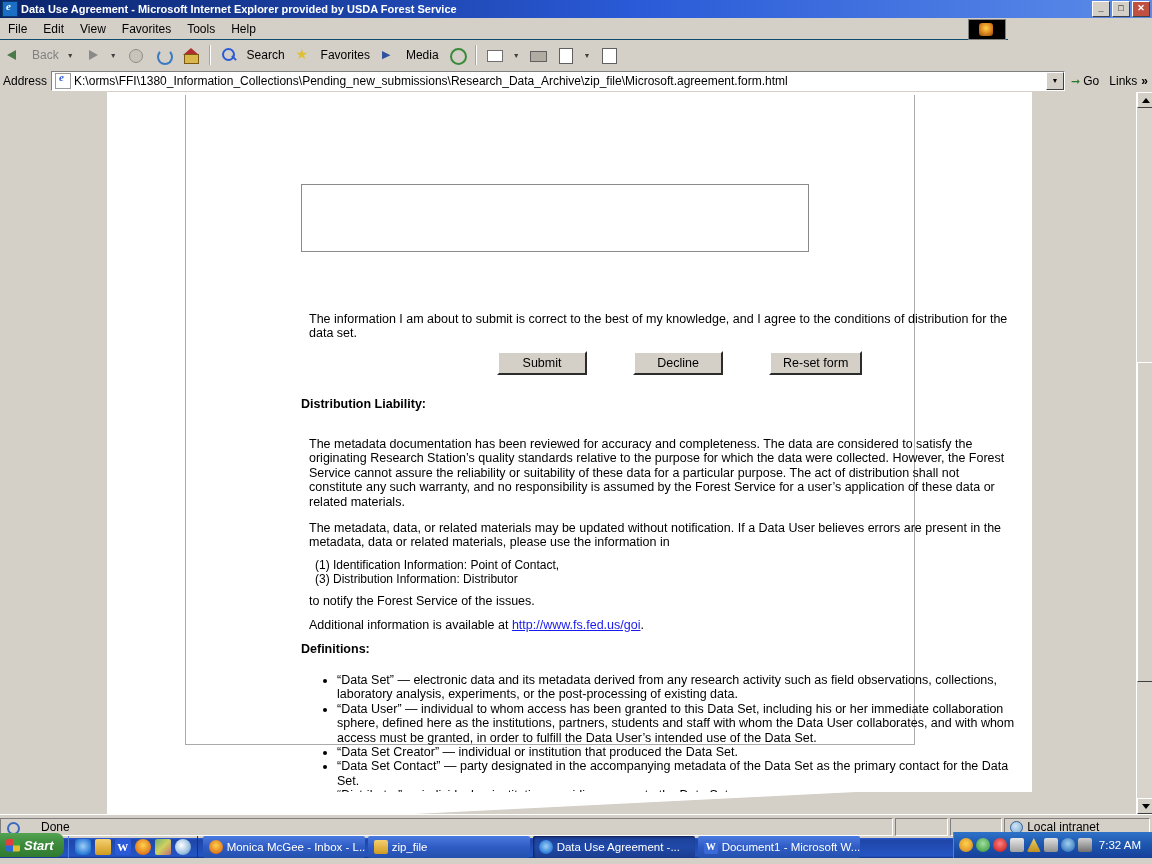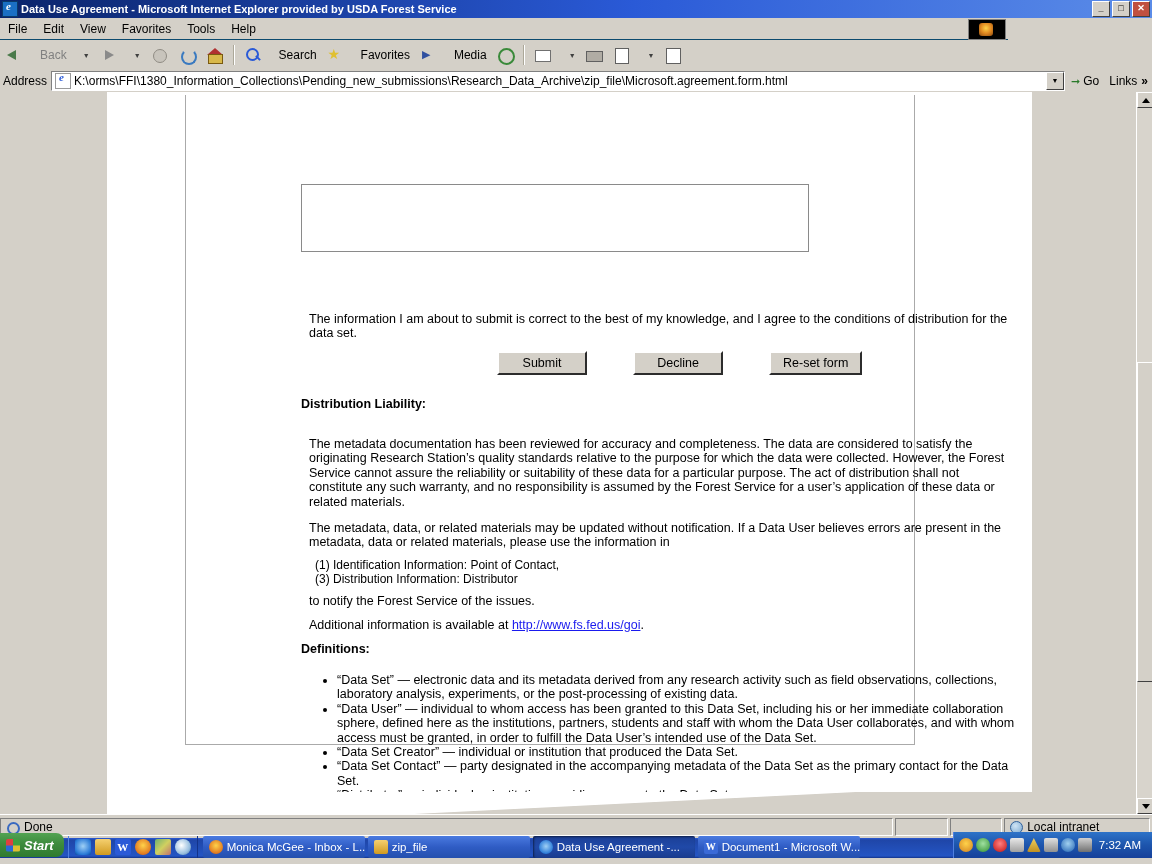--- a/index.html
+++ b/index.html
@@ -115,21 +115,21 @@
     background: #d4d0c8;
     border-bottom: 1px solid #aca899;
     display: flex;
     align-items: center;
     font-size: 12px;
   }
   .tb-item {
     display: flex;
     align-items: center;
     padding: 2px 4px;
-    gap: 16px;
+    gap: 8px;
     color: #000000;
     white-space: nowrap;
   }
   .tb-item.disabled { color: #808080; }
   .tb-sep {
     width: 1px; height: 20px;
     background: #aca899;
     border-right: 1px solid #ffffff;
     margin: 0 4px;
   }
@@ -503,21 +503,21 @@
     height: 18px;
     border: 1px solid #808080;
     border-right-color: #ffffff;
     border-bottom-color: #ffffff;
     box-sizing: border-box;
     display: flex;
     align-items: center;
     padding: 0 4px;
     margin-right: 2px;
   }
-  .sb-done { width: 920px; gap: 5px; }
+  .sb-done { width: 920px; gap: 22px; }
   .sb-mini { width: 54px; }
   .sb-zone { width: 150px; gap: 4px; }
   .ico-done {
     width: 14px; height: 14px;
     position: relative;
   }
   .ico-done:after {
     content: "";
     position: absolute;
     left: 2px; top: 2px;

